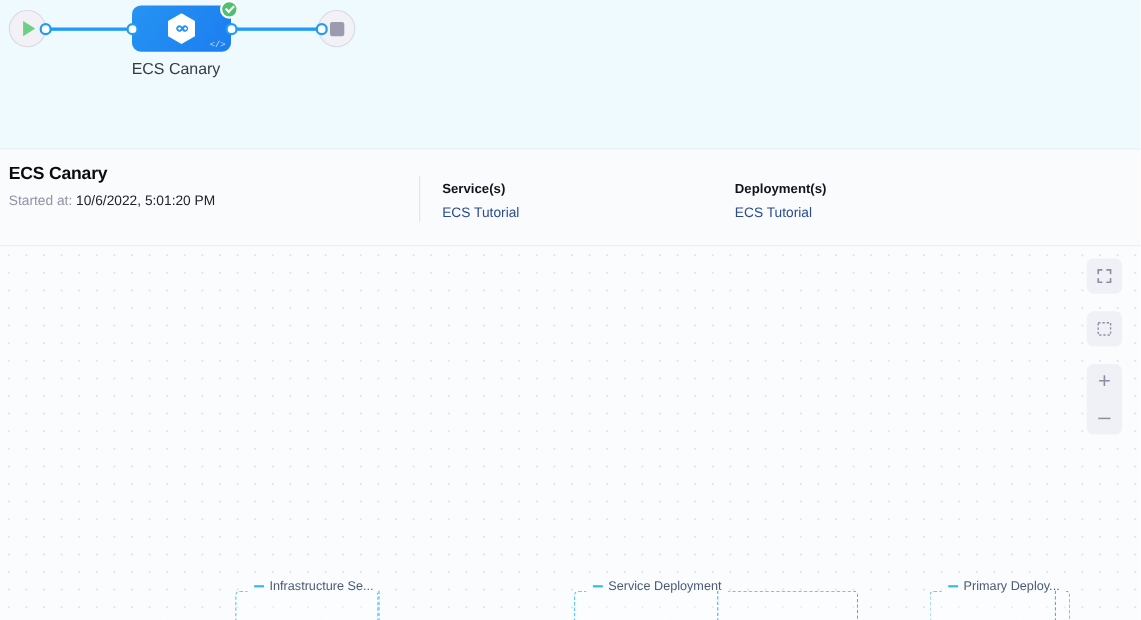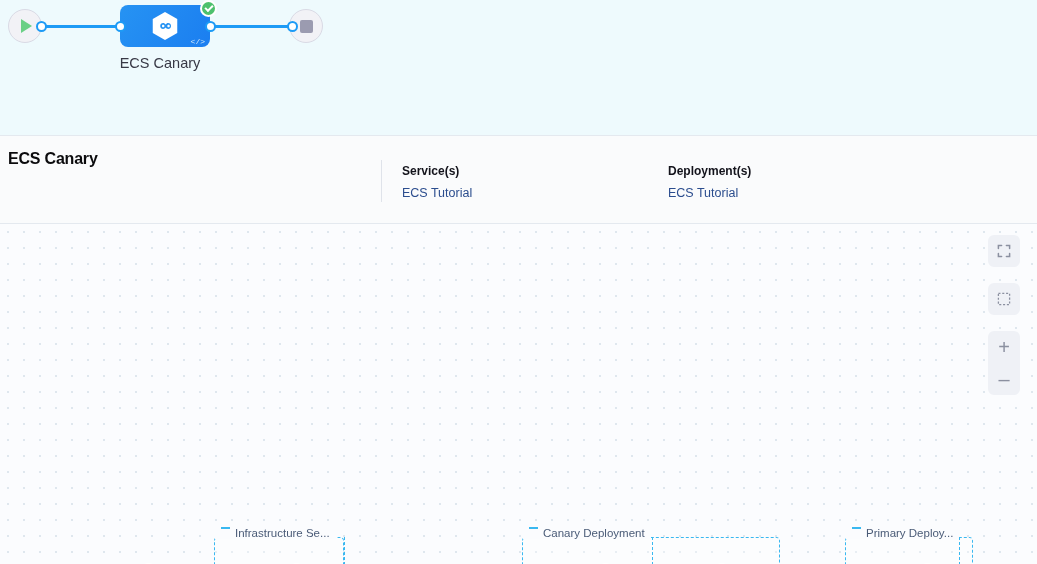--- a/index.html
+++ b/index.html
@@ -87,23 +87,23 @@
     position: relative; width: 1037px; height: 340px; overflow: hidden;
     background-color: #fbfcfe;
     background-image: radial-gradient(#dfe7ee 1.1px, transparent 1.1px);
     background-size: 16px 16px;
   }
   .grp {
     position: absolute; border: 1px dashed #39b8f0; border-radius: 4px;
     background: rgba(255,255,255,0.30);
   }
   .grp-hdr {
-    position: absolute; top: -11px; left: 0; padding: 0 6px;
+    position: absolute; top: -11px; left: 10px; padding: 0 6px;
     background: #fbfcfe; font-size: 11.5px; color: #4a5b77;
-    display: flex; gap: 5px; white-space: nowrap;
+    display: flex; align-items: center; gap: 5px; white-space: nowrap;
   }
   .collapse-dash { width: 9px; height: 2px; background: #39b8f0; display:inline-block; }
   .vguide { position: absolute; width: 1px; border-left: 1px dashed #39b8f0; z-index: 1; }
 
   .ctrl {
     position: absolute; background: #eff1f6; border-radius: 6px;
     display:flex; align-items:center; justify-content:center;
     color:#8b90a0; cursor: pointer; z-index: 20;
   }
   .zoom-stack {
@@ -141,20 +141,23 @@
 
   <div class="circle-term" style="left:289px; top:9px;">
     <div class="stop-sq"></div>
   </div>
 
   <div id="mini-label">ECS Canary</div>
 </div>
 
 <div id="info-bar">
   <div id="run-name">ECS Canary</div>
+  <div id="started-row">
+    <span class="muted">Started at</span><span class="muted">: </span><span>10/6/2022, 5:01:20 PM</span>
+  </div>
   <div id="duration-row">
     <span class="muted">Duration</span><span class="muted">: </span><span style="font-weight:bold">9m 36s</span>
   </div>
 
   <div id="vdiv"></div>
 
   <div class="info-col" style="left:402px;">
     <div class="ttl">Service(s)</div>
     <div class="lnk">ECS Tutorial</div>
   </div>
@@ -168,21 +171,21 @@
 
   <div class="grp" style="left:214px; top:313px; width:130px; height:158px;">
     <div class="grp-hdr">
       <span class="collapse-dash"></span>
       <span>Infrastructure Se...</span>
     </div>
   </div>
   <div class="grp" style="left:522px; top:313px; width:258px; height:158px;">
     <div class="grp-hdr">
       <span class="collapse-dash"></span>
-      <span>Canary Deployment</span>
+      <span>Service Deployment</span>
     </div>
   </div>
   <div class="grp" style="left:845px; top:313px; width:128px; height:158px;">
     <div class="grp-hdr">
       <span class="collapse-dash"></span>
       <span>Primary Deploy...</span>
     </div>
   </div>
 
   <div class="vguide" style="left:344px; top:313px; height:158px;"></div>

